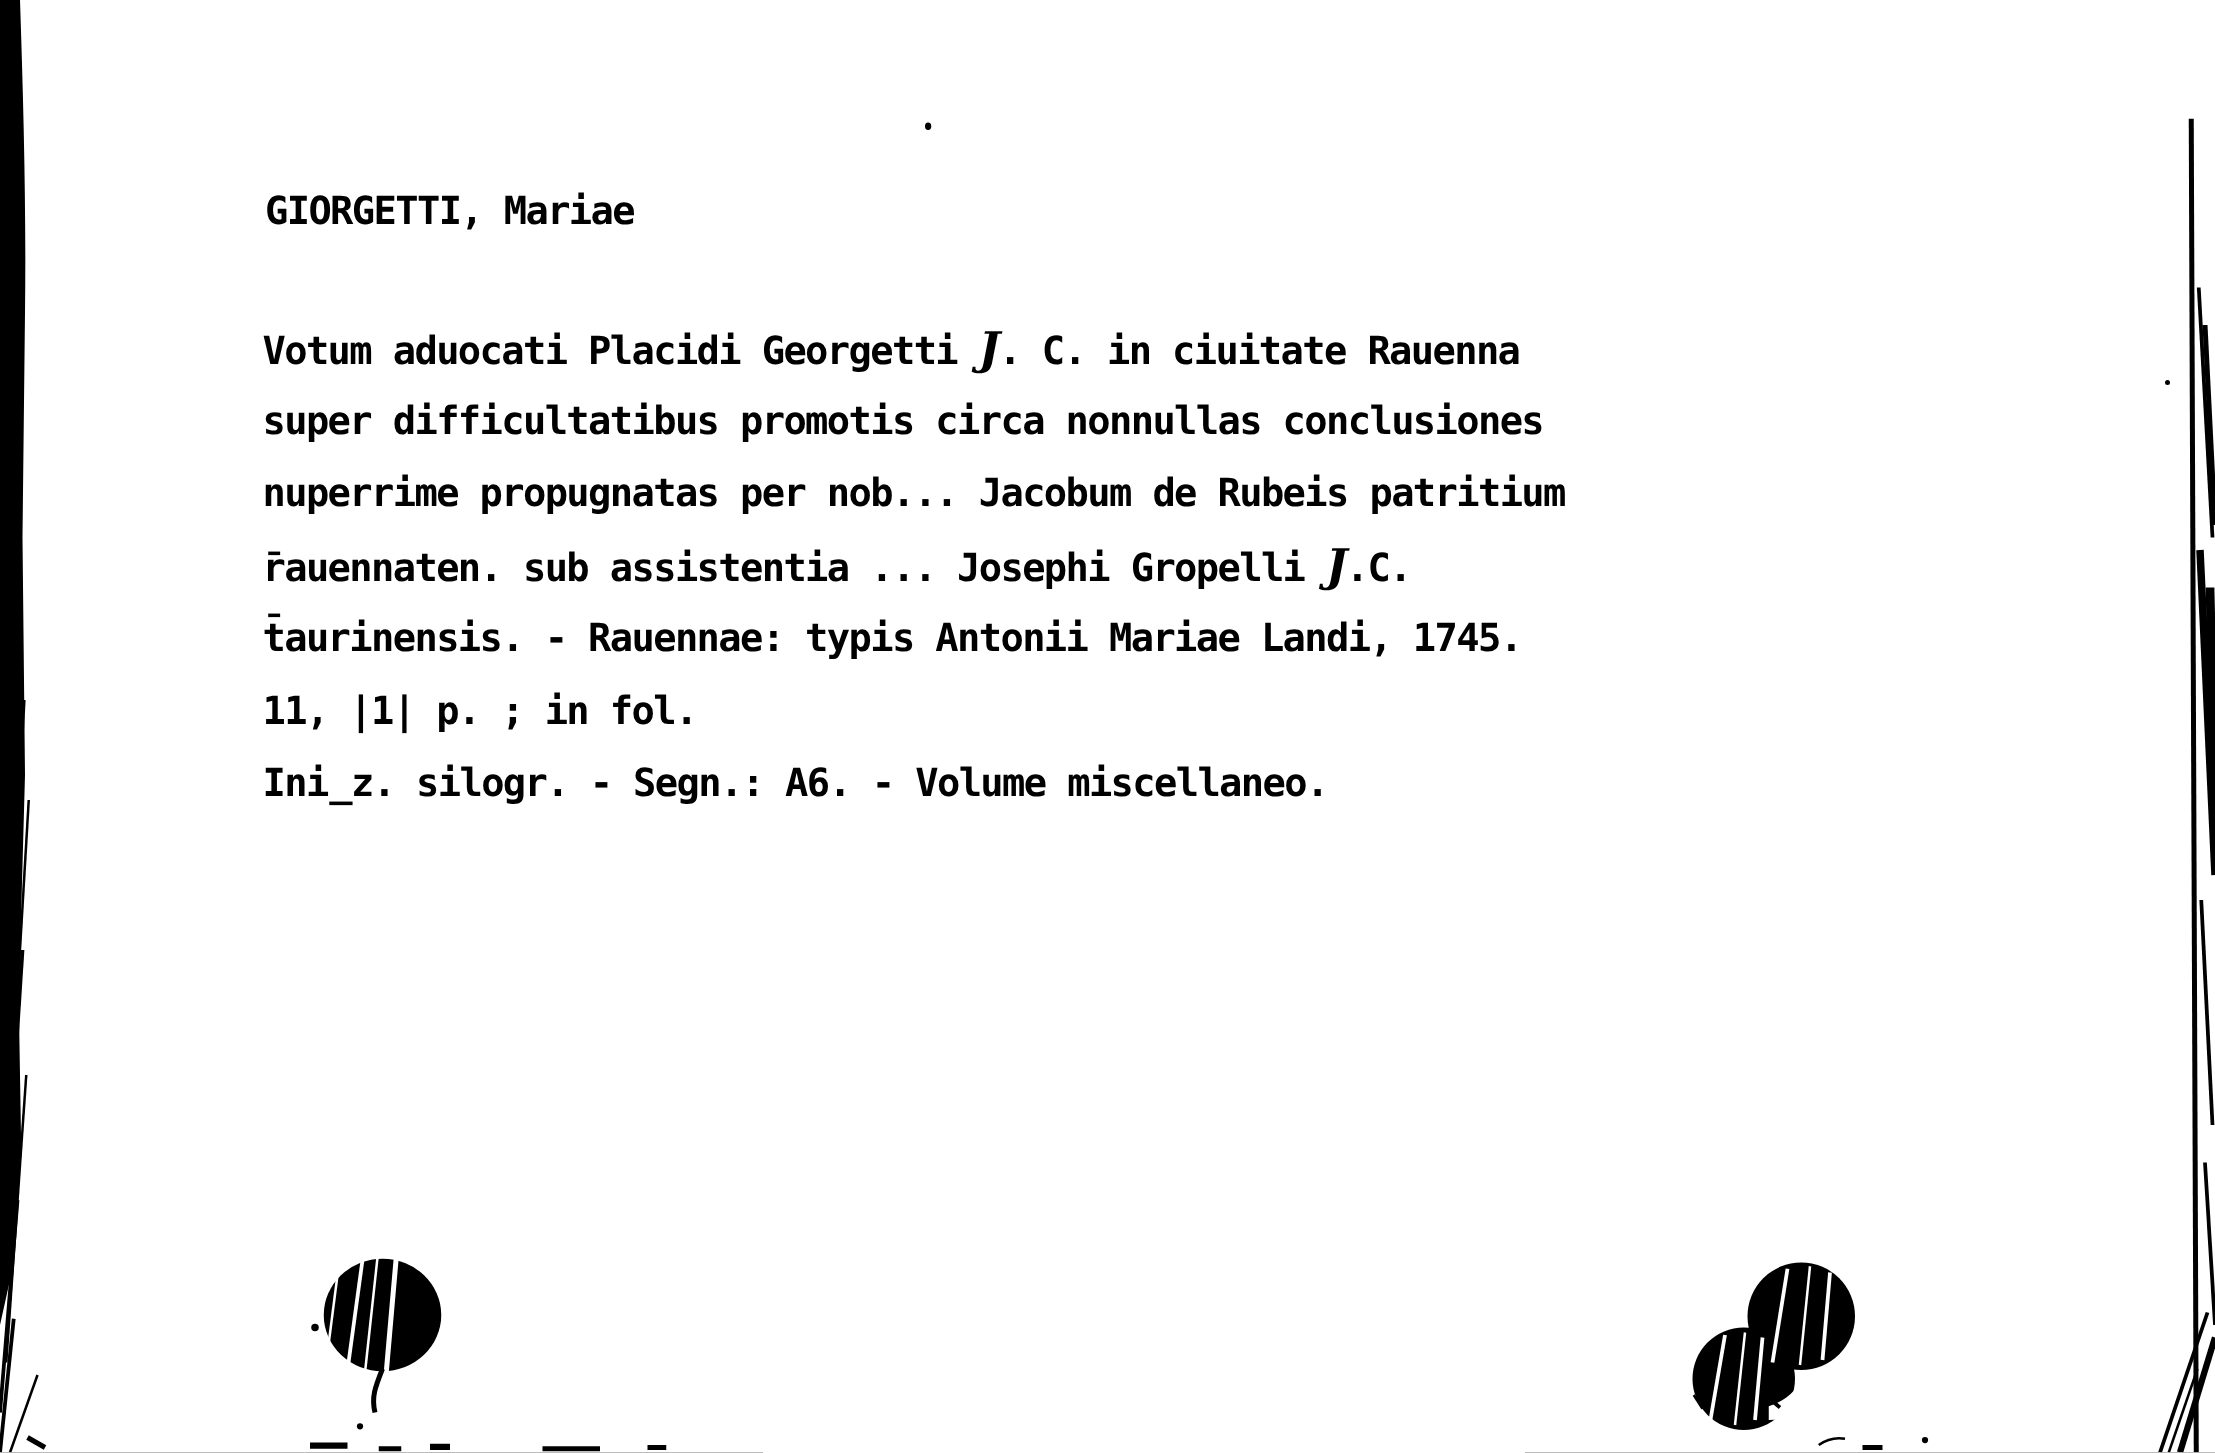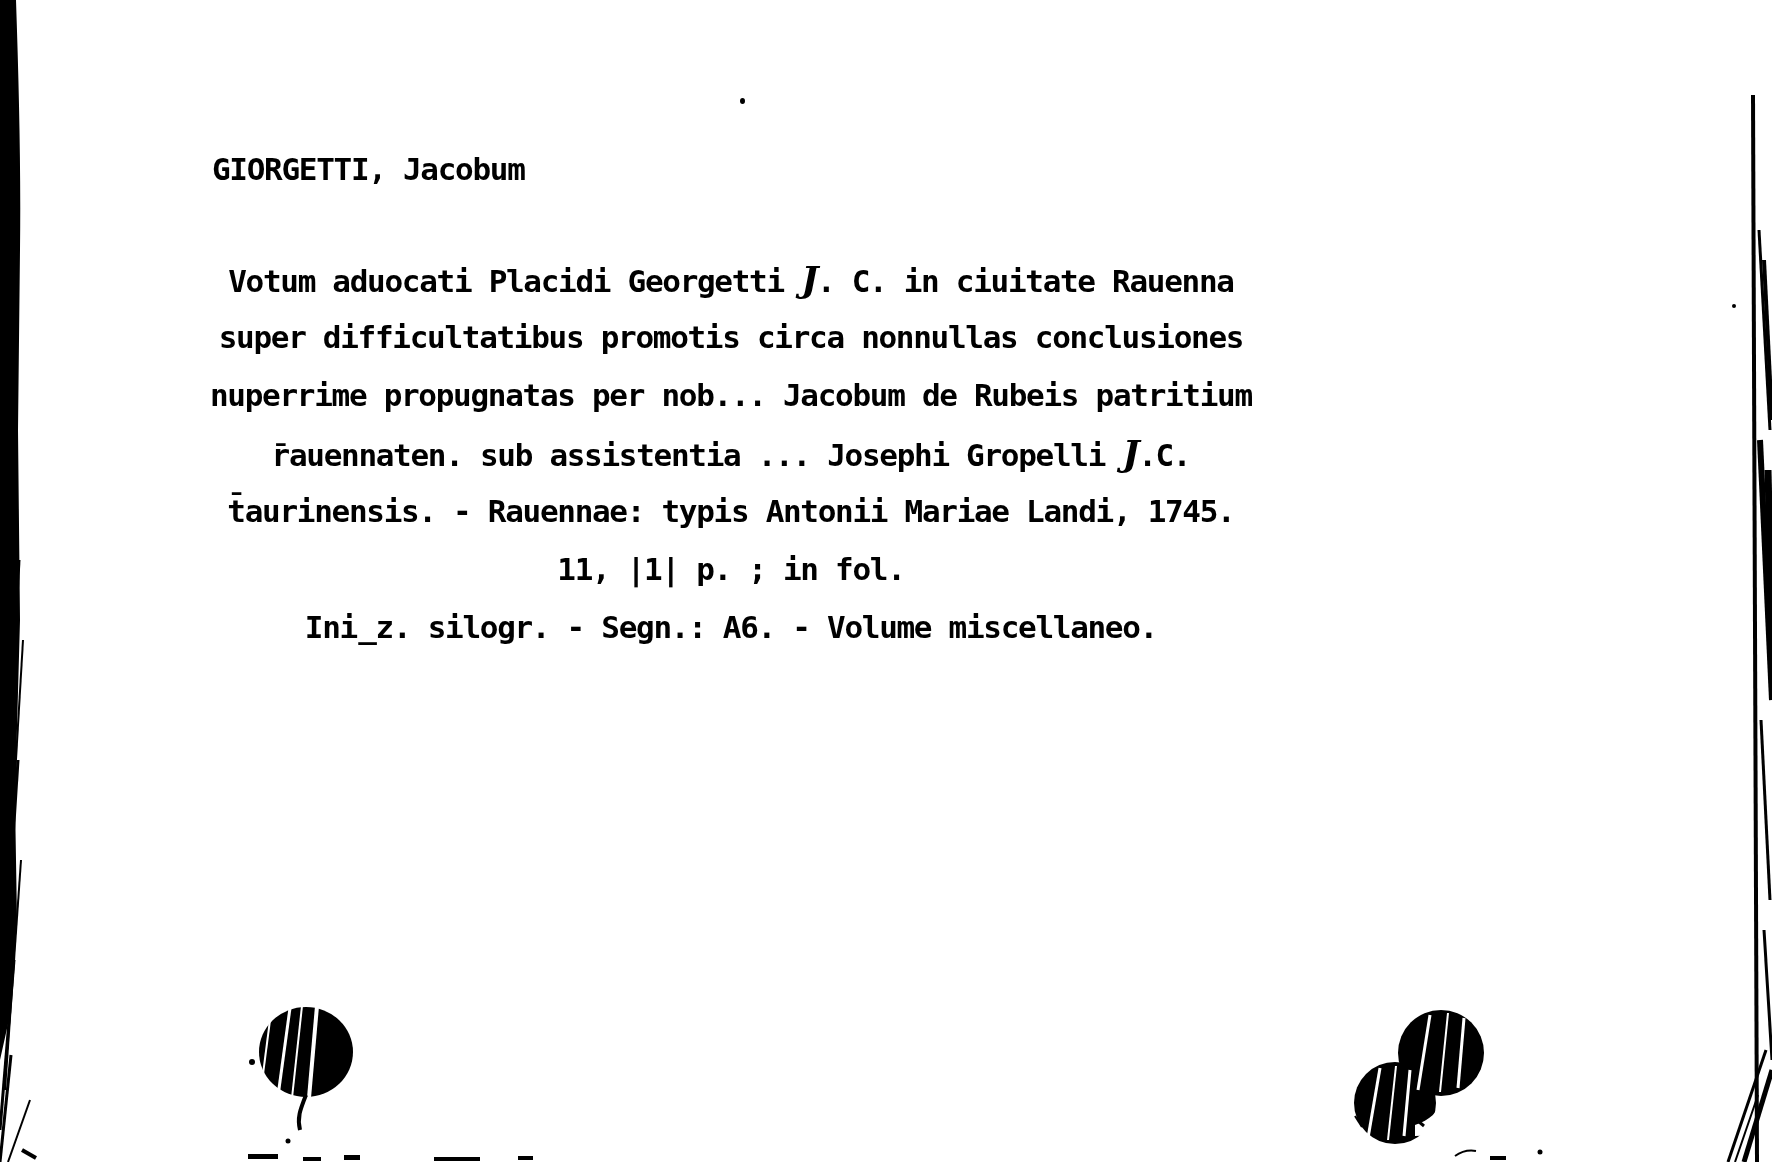--- a/index.html
+++ b/index.html
@@ -19,40 +19,40 @@
     line-height:1;
     white-space:pre;
   }
   .shelfmark { left:856px; top:56px; }
   .heading   { left:212px; top:154px; }
   .body {
     position:absolute; left:210px; top:250px;
     font-size:31px; font-weight:bold; letter-spacing:-1.3px;
     white-space:pre;
   }
-  .body .line { height:58px; line-height:58px;text-align:center; }
+  .body .line { height:58px; line-height:58px; }
   .script-j {
     font-family:"DejaVu Serif","Liberation Serif",serif;
     font-style:italic; font-weight:bold;
     font-size:36px;
   }
   .speck { position:absolute; background:var(--ink,#000); border-radius:50%; }
   .speck-cam   { left:740px;  top:98px;  width:5px; height:6px; }
   .speck-right { left:1732px; top:304px; width:4px; height:4px; }
   svg.artifacts { position:absolute; left:0; top:0; pointer-events:none; }
 </style>
 </head>
 <body>
 
 <div class="page" style="--ink: #000000; --paper: #ffffff;">
 
   <div class="speck speck-cam"></div>
   <div class="speck speck-right"></div>
 
-  <div class="txt heading">GIORGETTI, Jacobum</div>
+  <div class="txt heading">GIORGETTI, Mariae</div>
 
   <div class="body"><div class="line"><span>Votum aduocati Placidi Georgetti </span><span class="script-j">J</span><span>. C. in ciuitate Rauenna</span></div><div class="line"><span>super difficultatibus promotis circa nonnullas conclusiones</span></div><div class="line"><span>nuperrime propugnatas per nob... Jacobum de Rubeis patritium</span></div><div class="line"><span>r̄auennaten. sub assistentia ... Josephi Gropelli </span><span class="script-j">J</span><span>.C.</span></div><div class="line"><span>t̄aurinensis. - Rauennae: typis Antonii Mariae Landi, 1745.</span></div><div class="line"><span>11, |1| p. ; in fol.</span></div><div class="line"><span>Ini̲z. silogr. - Segn.: A6. - Volume miscellaneo.</span></div></div>
 
   <svg class="artifacts" width="1772" height="1162" viewBox="0 0 1772 1162">
 
     <g fill="#000" stroke="none">
       <path d="M0,0 L16,0 C19,90 21,170 20,250 L18,430 L20,620 L15,800 L17,920 L10,1015 L0,1060 Z"></path>
       <g stroke="#000" fill="none">
         <line x1="19" y1="560" x2="4" y2="845" stroke-width="3"></line>
         <line x1="23" y1="640" x2="6" y2="930" stroke-width="2"></line>

